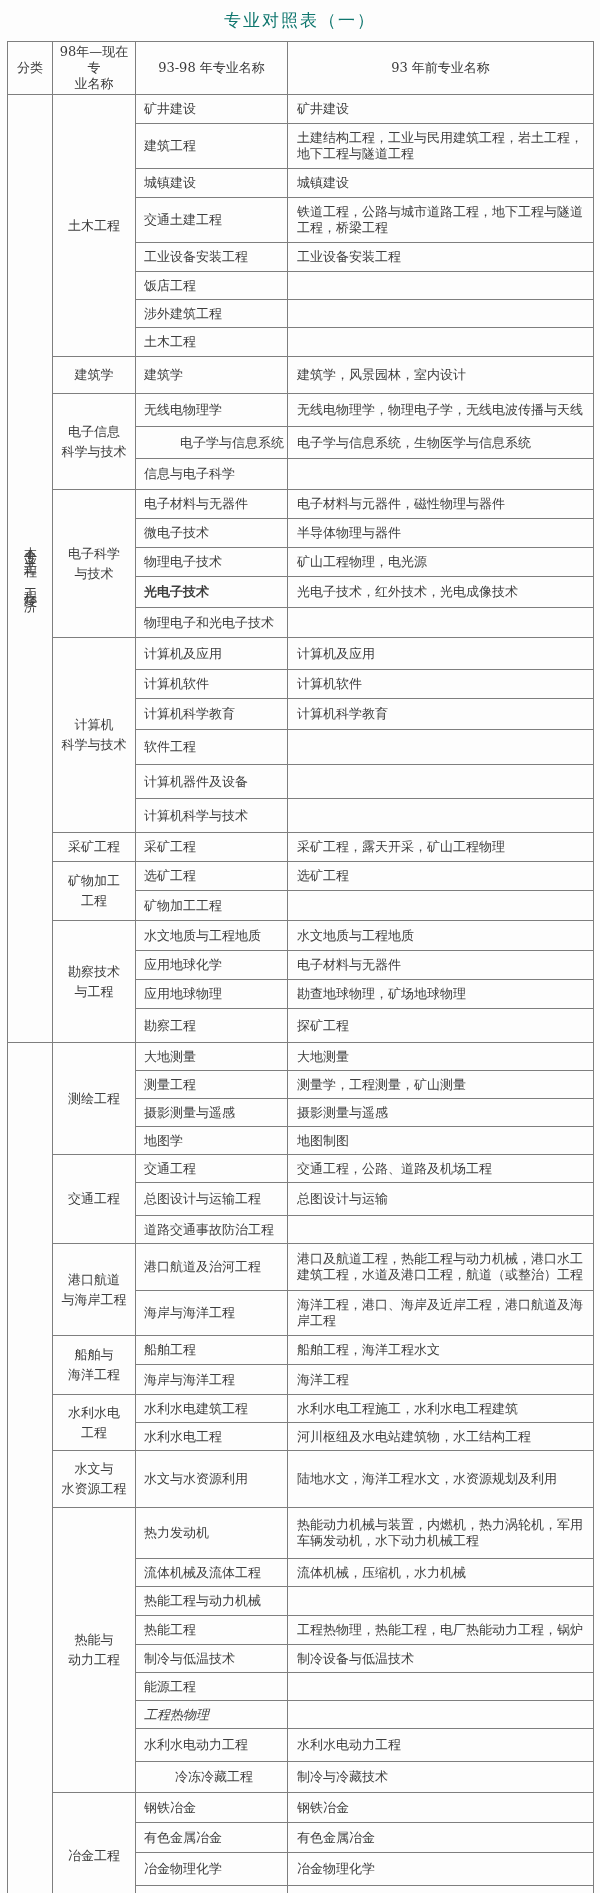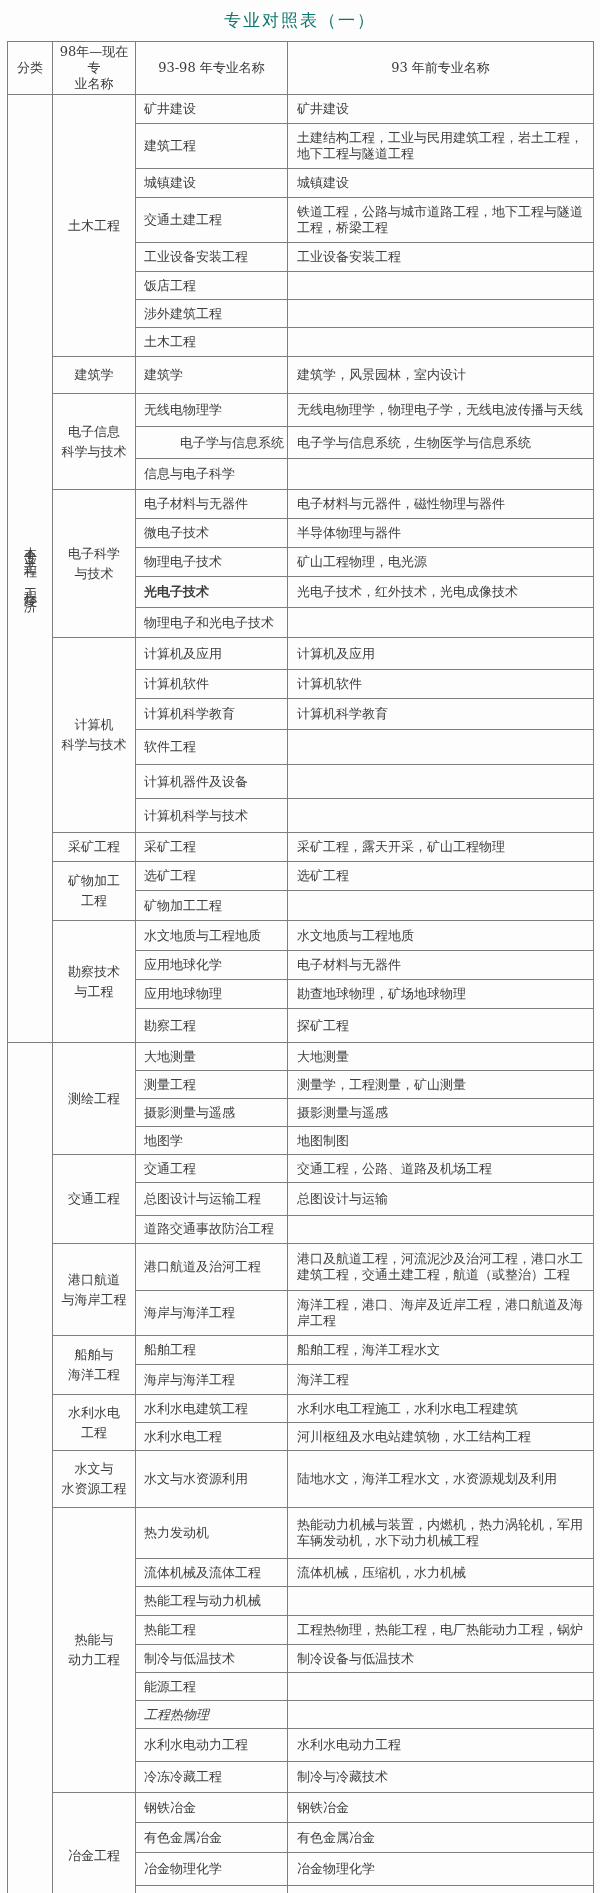--- a/index.html
+++ b/index.html
@@ -254,28 +254,28 @@
         <tr>
           <td rowspan="3" class="grp">交通工程</td>
           <td class="c3" style="height: 23px;">交通工程</td>
           <td class="c4">交通工程，公路、道路及机场工程</td>
         </tr>
         <tr>
           <td class="c3" style="height: 28px;">总图设计与运输工程</td>
           <td class="c4">总图设计与运输</td>
         </tr>
         <tr>
-          <td class="c3" style="height: 23px; font-family: Liberation Mono, monospace;">道路交通事故防治工程</td>
+          <td class="c3" style="height: 23px;">道路交通事故防治工程</td>
           <td class="c4"></td>
         </tr>
         <tr>
           <td rowspan="2" class="grp">港口航道
 与海岸工程</td>
           <td class="c3" style="height: 42px;">港口航道及治河工程</td>
-          <td class="c4">港口及航道工程，河流泥沙及治河工程，港口水工建筑工程，交通土建工程，航道（或整治）工程</td>
+          <td class="c4">港口及航道工程，热能工程与动力机械，港口水工建筑工程，水道及港口工程，航道（或整治）工程</td>
         </tr>
         <tr>
           <td class="c3" style="height: 40px;">海岸与海洋工程</td>
           <td class="c4">海洋工程，港口、海岸及近岸工程，港口航道及海岸工程</td>
         </tr>
         <tr>
           <td rowspan="2" class="grp">船舶与
 海洋工程</td>
           <td class="c3" style="height: 24px;">船舶工程</td>
           <td class="c4">船舶工程，海洋工程水文</td>
@@ -328,21 +328,21 @@
         </tr>
         <tr>
           <td class="c3" style="height: 23px; font-style: italic;">工程热物理</td>
           <td class="c4"></td>
         </tr>
         <tr>
           <td class="c3" style="height: 28px;">水利水电动力工程</td>
           <td class="c4">水利水电动力工程</td>
         </tr>
         <tr>
-          <td class="c3" style="height: 26px;">冷冻冷藏工程</td>
+          <td class="c3" style="height: 26px; text-align: center;">冷冻冷藏工程</td>
           <td class="c4">制冷与冷藏技术</td>
         </tr>
         <tr>
           <td rowspan="4" class="grp">冶金工程</td>
           <td class="c3" style="height: 25px;">钢铁冶金</td>
           <td class="c4">钢铁冶金</td>
         </tr>
         <tr>
           <td class="c3" style="height: 25px;">有色金属冶金</td>
           <td class="c4">有色金属冶金</td>

